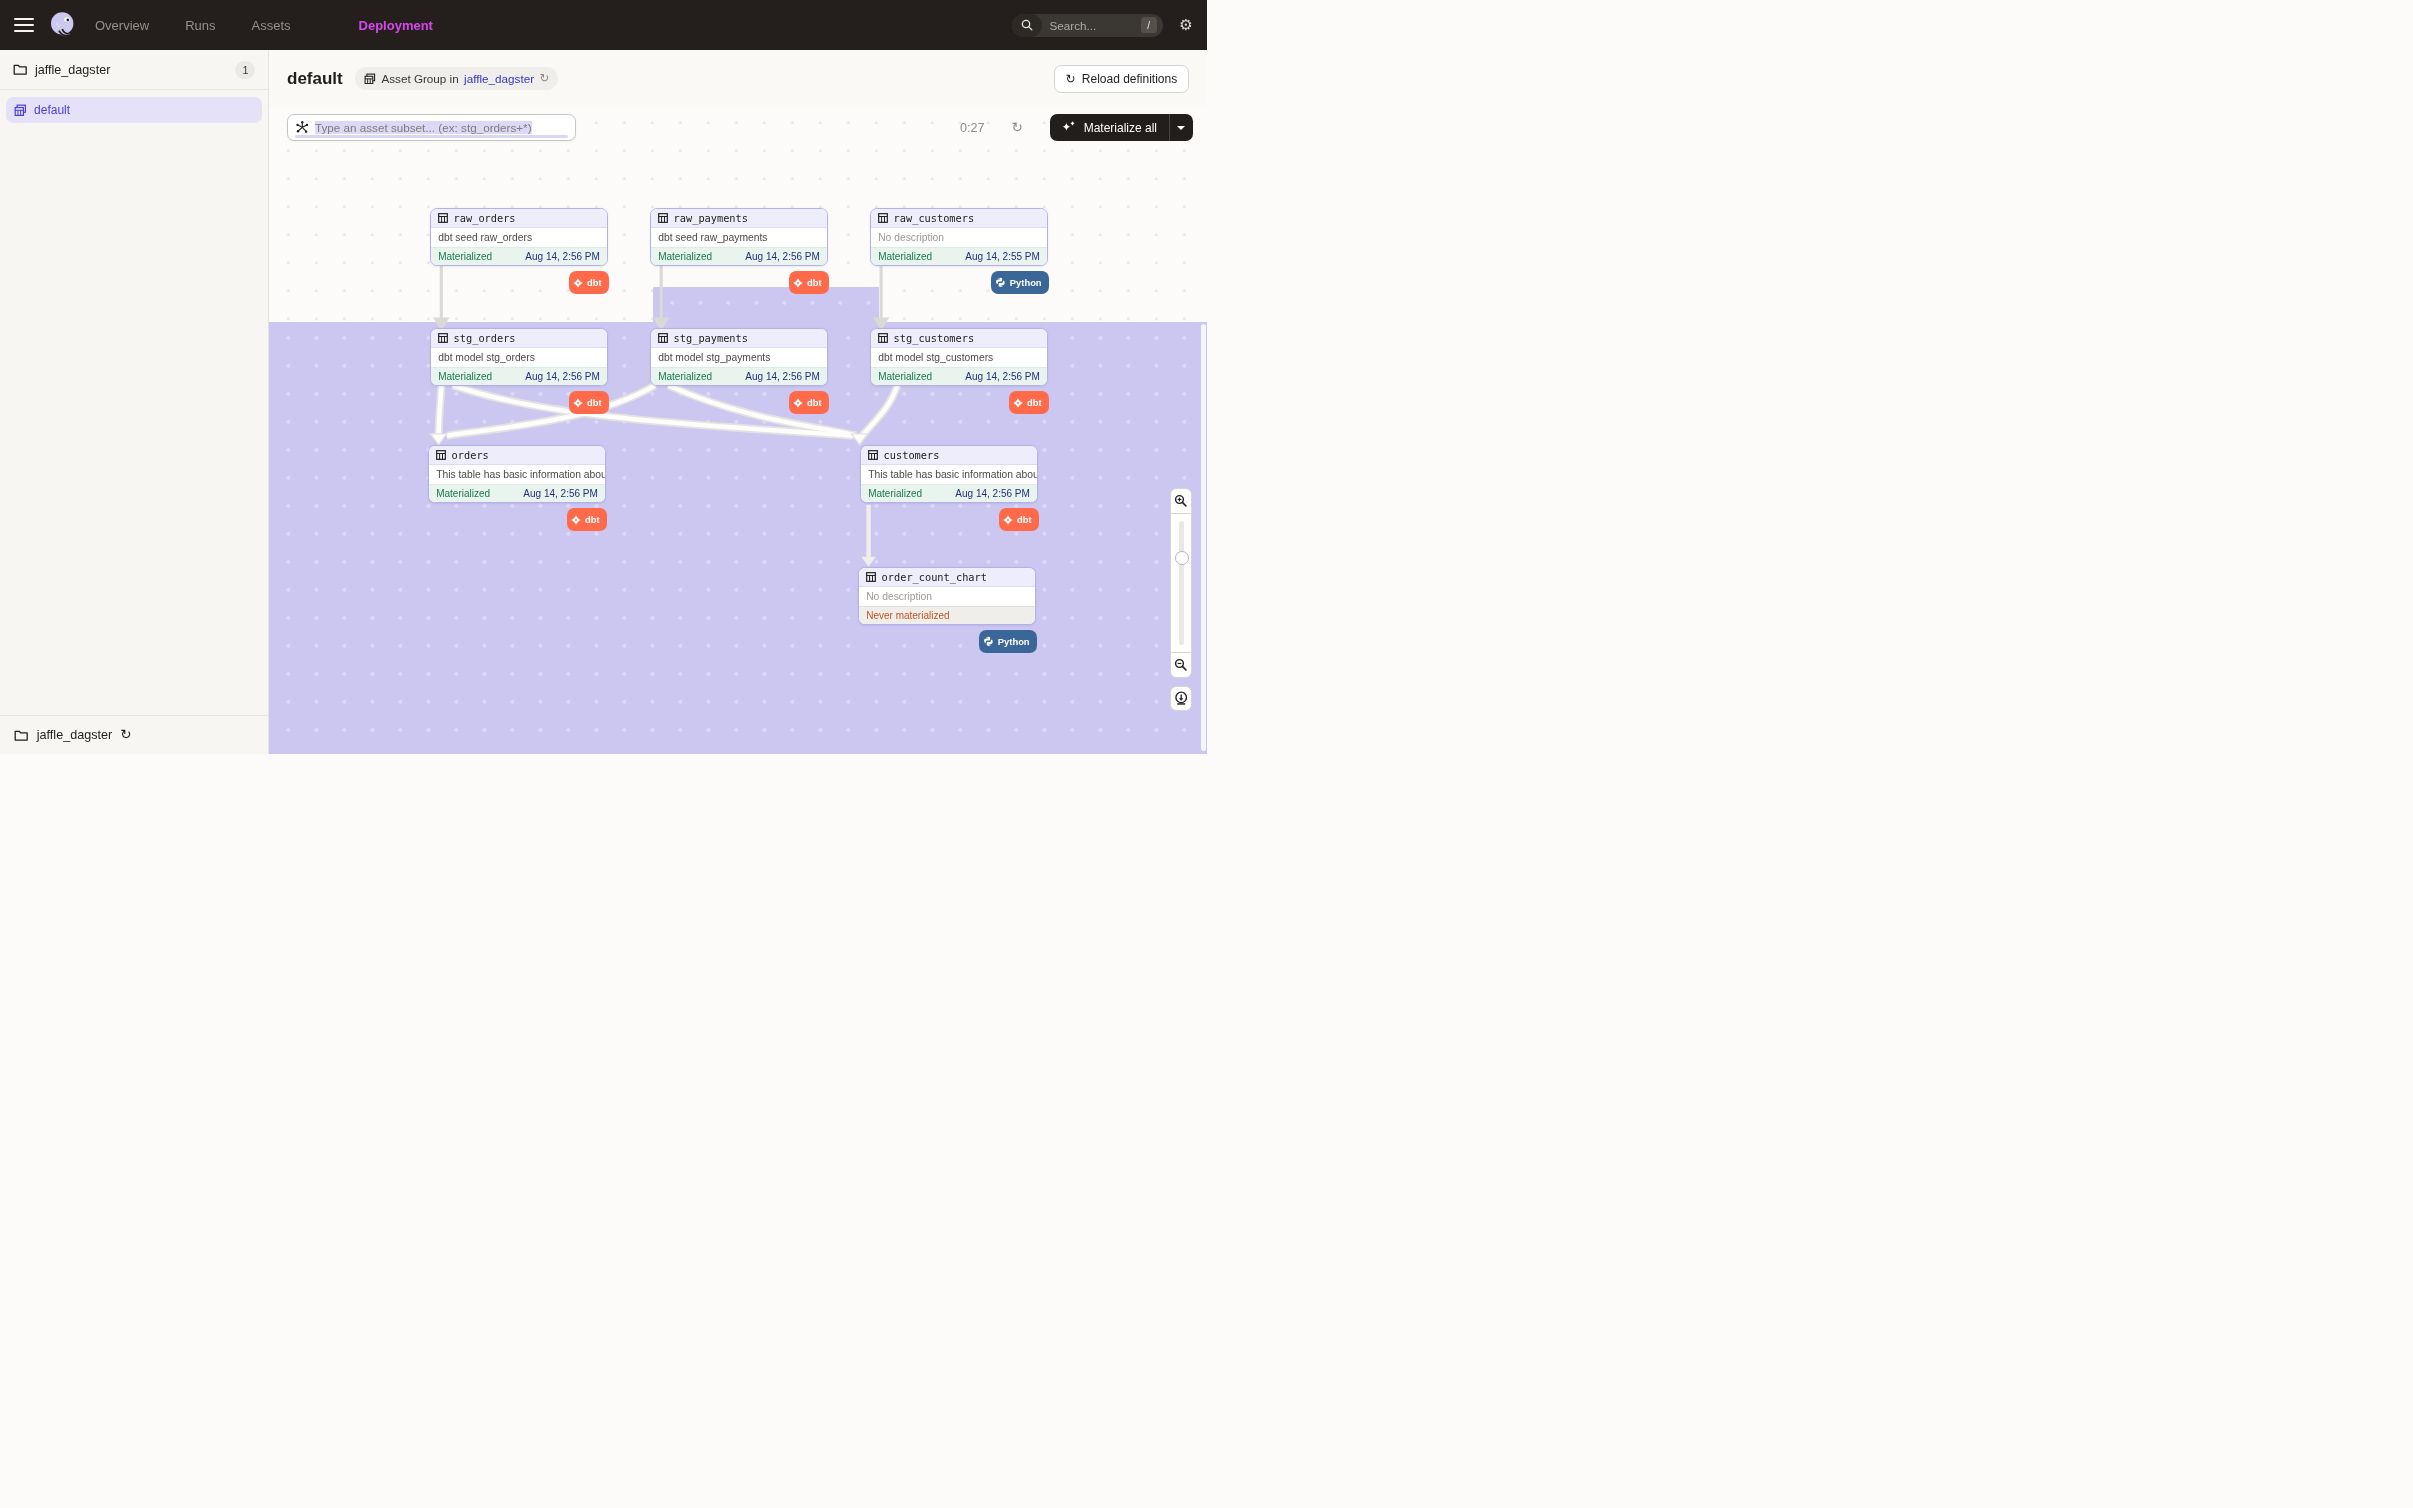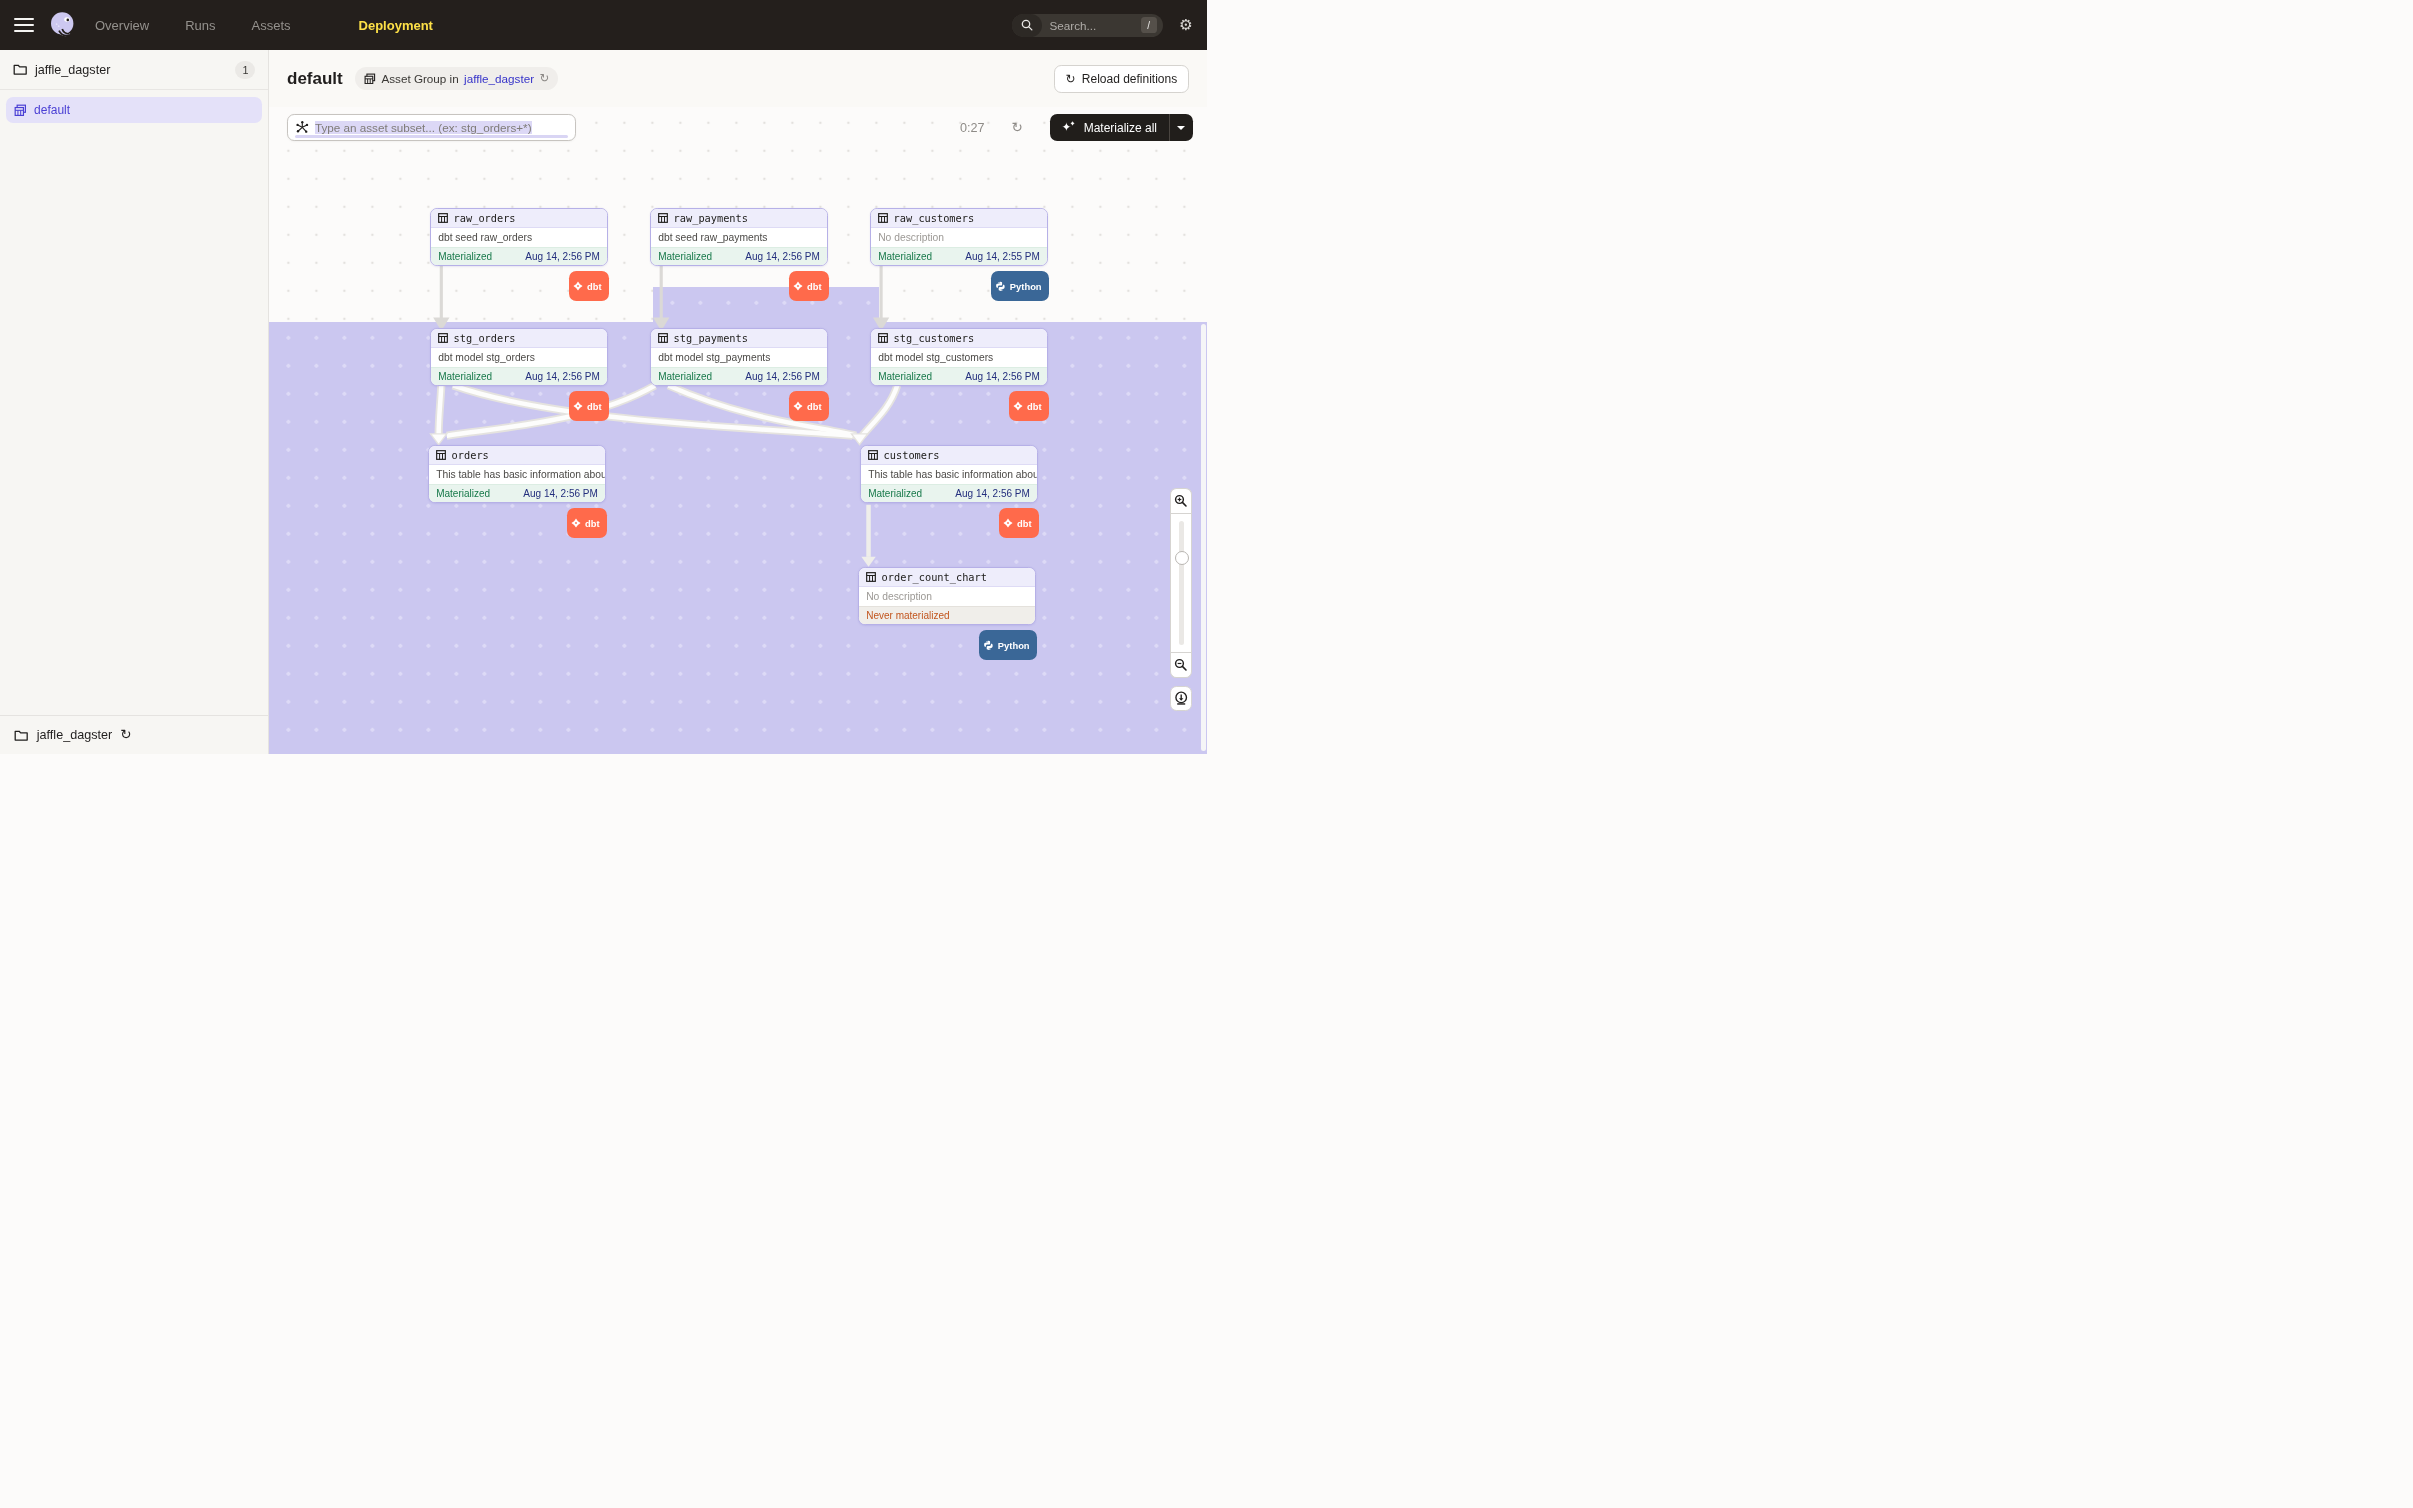--- a/index.html
+++ b/index.html
@@ -6,21 +6,21 @@
   html,body { width:1207px; height:754px; }
   body { font-family:"Liberation Sans", sans-serif; background:#FCFBFA; overflow:hidden; color:#211F1E; }
 
   
   .topnav { height:50px; background:#241F1C; display:flex; align-items:center; padding:0 14.4px; }
   .hamburger { width:20px; height:14.4px; display:flex; flex-direction:column; justify-content:space-between; cursor:pointer; margin-right:12.6px; }
   .hamburger span { height:2.2px; background:#F5F4F2; border-radius:1.8px; }
   .logo { width:32px; height:32px; margin-right:16px; }
   .nav-items { display:flex; gap:36px; align-items:center; }
   .nav-item { font-size:13px; color:#94918D; cursor:pointer; }
-  .nav-item.active { color:#fde047; font-weight:bold;padding-left:32px; }
+  .nav-item.active { color:#d946ef; font-weight:bold;padding-left:32px; }
   .topnav-right { margin-left:auto; display:flex; align-items:center; gap:16px; }
   .searchbox { width:151px; height:23px; background:#3B3732; border-radius:11.7px; display:flex; align-items:center; position:relative; cursor:text; }
   .search-iconwrap { width:30.5px; height:23px; background:#2D2925; border-radius:11.7px; display:flex; align-items:center; justify-content:center; }
   .search-ph { font-size:11.7px; color:#AEABA7; margin-left:7.2px; }
   .kbd { position:absolute; right:6.3px; top:3.6px; width:16px; height:16px; background:#55504A; border-radius:3.6px; color:#E8E6E4; font-size:10px; display:flex; align-items:center; justify-content:center; }
   .gear { color:#D9D7D4; font-size:15.3px; cursor:pointer; line-height:1; }
 
   
   .app { display:flex; height:704px;justify-content:space-between; }
   .sidebar { width:269px; background:#F7F6F3; border-right:0.9px solid #E5E3E0; display:flex; flex-direction:column; }
@@ -78,21 +78,21 @@
   .node { position:absolute; width:178px; background:#FFFFFF; border:0.9px solid #B6B0E7; border-radius:7.2px; box-shadow:0 0.9px 1.8px rgba(80,70,180,.12); cursor:pointer; z-index:4; }
   .node-head { height:19px; background:#EEEDFB; border-bottom:0.9px solid #DEDBF5; border-radius:6.3px 6.3px 0 0; display:flex; align-items:center; gap:5.4px; padding:0 7.2px; }
   .node-name { font-family:"DejaVu Sans Mono", monospace; font-size:10.3px; color:#21201E; }
   .node-desc { height:19px; display:flex; align-items:center; padding:0 7.2px; font-size:10.3px; color:#4B4946; white-space:nowrap; overflow:hidden; }
   .node-desc.muted { color:#9C9995; }
   .node-status { height:18px; display:flex; align-items:center; justify-content:space-between; padding:0 7.2px; background:#E9F4EE; border-top:0.9px solid #DCEDE3; border-radius:0 0 6.3px 6.3px; }
   .st-label { font-size:10px; color:#17794A; }
   .st-time { font-size:10px; color:#232E7D; }
   .node-status.never { background:#F0EEEA; border-top-color:#E4E1DC; }
   .node-status.never .st-label { color:#C2561F; }
-  .kind-badge { position:absolute; right:-1.8px; top:calc(100% + 6.3px); height:30px; border-radius:7.2px; display:flex; align-items:center; gap:3.6px; padding:0 7.2px 0 4.5px; color:#fff; font-size:9.4px; font-weight:bold; }
+  .kind-badge { position:absolute; right:-1.8px; top:calc(100% + 6.3px); height:23px; border-radius:7.2px; display:flex; align-items:center; gap:3.6px; padding:0 7.2px 0 4.5px; color:#fff; font-size:9.4px; font-weight:bold; }
   .kind-dbt { background:#FF6A4B; }
   .kind-python { background:#3A6797; }
 
   
   .n-raw-orders    { left:161px; top:101px; }
   .n-raw-payments  { left:381px; top:101px; }
   .n-raw-customers { left:601px; top:101px; }
   .n-stg-orders    { left:161px; top:221px; }
   .n-stg-payments  { left:381px; top:221px; }
   .n-stg-customers { left:601px; top:221px; }

